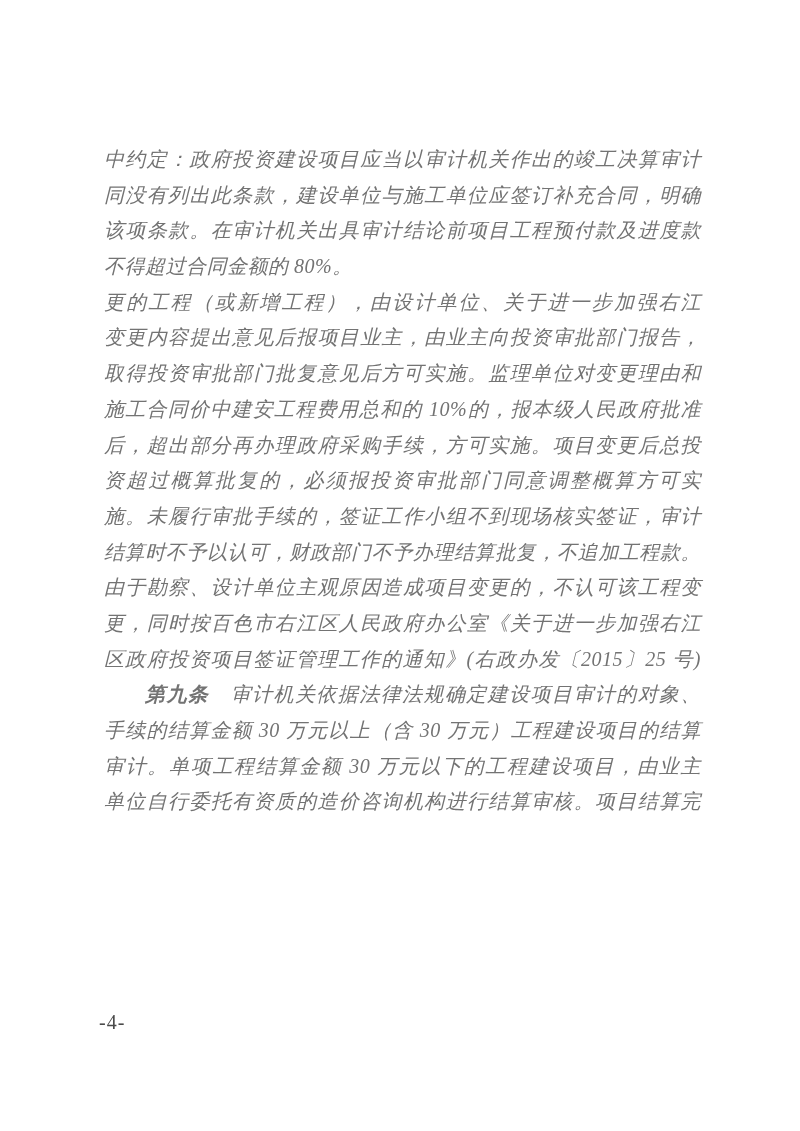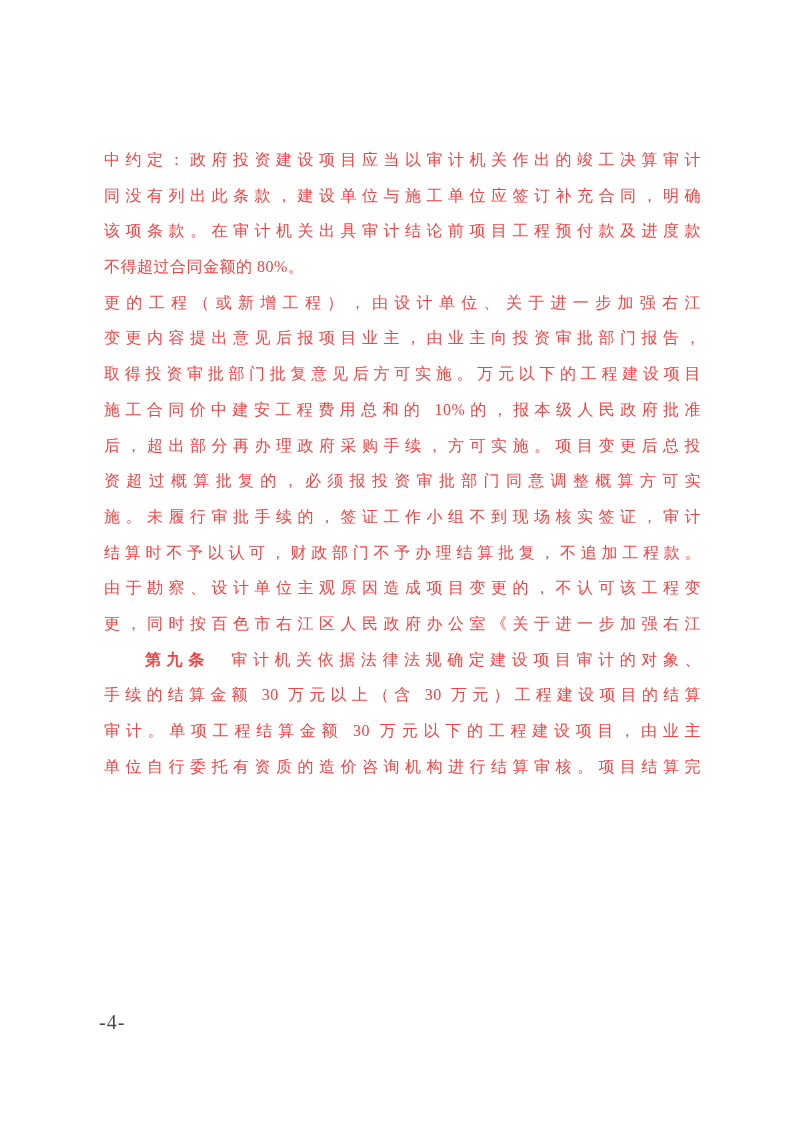--- a/index.html
+++ b/index.html
@@ -18,26 +18,27 @@
   }
   .text-block {
     position: absolute;
     left: 104px;
     top: 142px;
     width: 597px;
   }
   .line {
     height: 35.7px;
     line-height: 35.7px;
-    font-size: 16px;
+    font-size: 20px;
     letter-spacing: 0.5px;
     white-space: nowrap;
     text-align: justify;
     text-align-last: justify;
-    color: #ef4444;
+    color: #737373;
+    font-style: italic;
   }
   .line.short {
     text-align: center;
     text-align-last: left;
   }
   .line.indent {
     text-indent: 41px;
   }
   .term {
     font-weight: bold;
@@ -60,28 +61,29 @@
 
   <div class="text-block">
 
     <div class="line">中约定：政府投资建设项目应当以审计机关作出的竣工决算审计</div>
     <div class="line">同没有列出此条款，建设单位与施工单位应签订补充合同，明确</div>
     <div class="line">该项条款。在审计机关出具审计结论前项目工程预付款及进度款</div>
     <div class="line short">不得超过合同金额的 80%。</div>
 
     <div class="line">更的工程（或新增工程），由设计单位、关于进一步加强右江</div>
     <div class="line">变更内容提出意见后报项目业主，由业主向投资审批部门报告，</div>
-    <div class="line">取得投资审批部门批复意见后方可实施。万元以下的工程建设项目</div>
+    <div class="line">取得投资审批部门批复意见后方可实施。监理单位对变更理由和</div>
     <div class="line">施工合同价中建安工程费用总和的 10%的，报本级人民政府批准</div>
     <div class="line">后，超出部分再办理政府采购手续，方可实施。项目变更后总投</div>
     <div class="line">资超过概算批复的，必须报投资审批部门同意调整概算方可实</div>
     <div class="line">施。未履行审批手续的，签证工作小组不到现场核实签证，审计</div>
     <div class="line">结算时不予以认可，财政部门不予办理结算批复，不追加工程款。</div>
     <div class="line">由于勘察、设计单位主观原因造成项目变更的，不认可该工程变</div>
     <div class="line">更，同时按百色市右江区人民政府办公室《关于进一步加强右江</div>
+    <div class="line">区政府投资项目签证管理工作的通知》(右政办发〔2015〕25 号)</div>
 
     <div class="line indent"><span class="term">第九条</span><span>　审计机关依据法律法规确定建设项目审计的对象、</span></div>
     <div class="line">手续的结算金额 30 万元以上（含 30 万元）工程建设项目的结算</div>
     <div class="line">审计。单项工程结算金额 30 万元以下的工程建设项目，由业主</div>
     <div class="line">单位自行委托有资质的造价咨询机构进行结算审核。项目结算完</div>
 
   </div>
 
   <div class="page-number">-4-</div>
 

